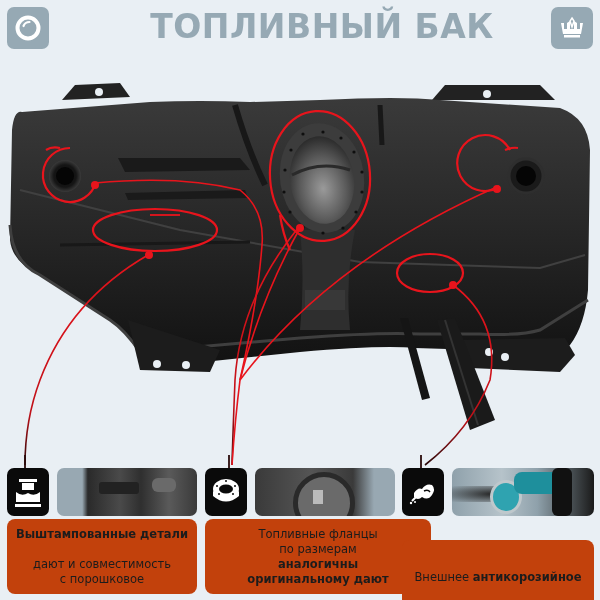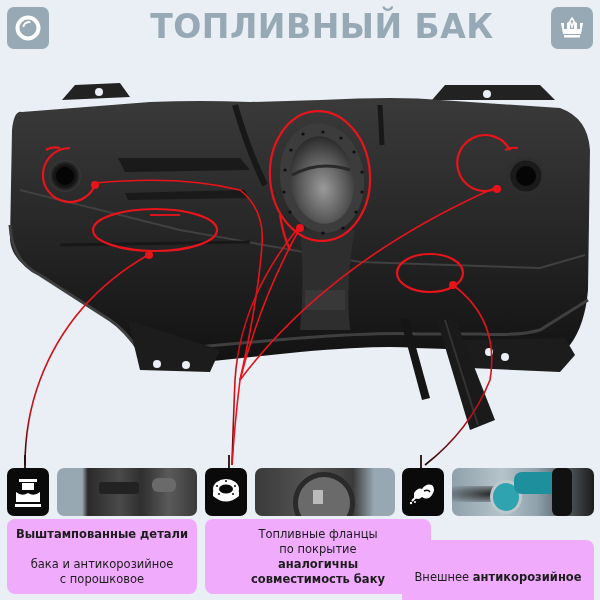--- a/index.html
+++ b/index.html
@@ -4,21 +4,21 @@
 <style>
   html,body{margin:0;padding:0;}
   body{width:600px;height:600px;background:#e9eff4;position:relative;overflow:hidden;font-family:"DejaVu Sans","Liberation Sans",sans-serif;}
   .hdr-badge{position:absolute;top:7px;width:42px;height:42px;border-radius:7px;background:#96a9b4;display:flex;align-items:center;justify-content:center;}
   .hdr-badge.left{left:7px;}
   .hdr-badge.right{right:7px;}
   .title{position:absolute;top:6px;left:0;width:600px;text-align:center;font-family:"DejaVu Sans",sans-serif;font-weight:bold;font-size:33px;color:#96a9b4;letter-spacing:0.5px;line-height:42px;padding-left:22px;}
   .stage{position:absolute;left:0;top:0;width:600px;height:600px;}
   .feature-icon{position:absolute;top:468px;width:42px;height:48px;background:#0a0a0a;border-radius:7px;display:flex;align-items:center;justify-content:center;}
   .feature-photo{position:absolute;top:468px;height:48px;border-radius:7px;overflow:hidden;}
-  .card{position:absolute;top:519px;height:75px;background:#f0abfc;border-radius:8px;display:flex;align-items:center;justify-content:center;text-align:center;font-size:11.5px;line-height:15px;color:#1c1c1c;}
+  .card{position:absolute;top:519px;height:75px;background:#c2410c;border-radius:8px;display:flex;align-items:center;justify-content:center;text-align:center;font-size:11.5px;line-height:15px;color:#1c1c1c;}
   .card b{font-weight:bold;}
 </style>
 </head>
 <body>
 
 <div class="hdr-badge left">
   <svg width="28" height="28" viewBox="0 0 28 28">
     <circle cx="14" cy="14" r="10.5" fill="none" stroke="#fff" stroke-width="4"></circle>
     <path d="M9.5 12 Q11 8 15.5 8" fill="none" stroke="#fff" stroke-width="2.2" stroke-linecap="round"></path>
   </svg>
@@ -204,31 +204,31 @@
   <div style="position:absolute;left:0;top:18px;width:42px;height:16px;background:radial-gradient(ellipse at right,#222 0%,rgba(30,30,30,0.4) 60%,rgba(0,0,0,0) 100%);"></div>
   <div style="position:absolute;left:38px;top:12px;width:26px;height:28px;border-radius:50%;background:#2fa3b0;border:3px solid #bfc8cc;"></div>
   <div style="position:absolute;left:62px;top:4px;width:46px;height:22px;background:#1e8f9c;border-radius:8px;"></div>
   <div style="position:absolute;left:100px;top:0;width:20px;height:48px;background:#111;border-radius:6px;"></div>
 </div>
 
 <div class="card" style="left:7px;width:190px;">
   <div>
     <b>Выштампованные детали</b><br>
     <br>
-    <span>бака и антикорозийное</span><br>
+    <span>дают и совместимость</span><br>
     <span>с порошковое</span>
   </div>
 </div>
 
 <div class="card" style="left:205px;width:226px;">
   <div>
     <span>Топливные фланцы</span><br>
-    <span>по покрытие</span><br>
+    <span>по размерам</span><br>
     <b>аналогичны</b><br>
-    <b>совместимость баку</b>
+    <b>оригинальному дают</b>
   </div>
 </div>
 
 <div class="card" style="left:402px;width:192px;margin-top:21px;">
   <div>
     <span>Внешнее</span>
     <b>антикорозийное</b><br>
   </div>
 </div>
 

